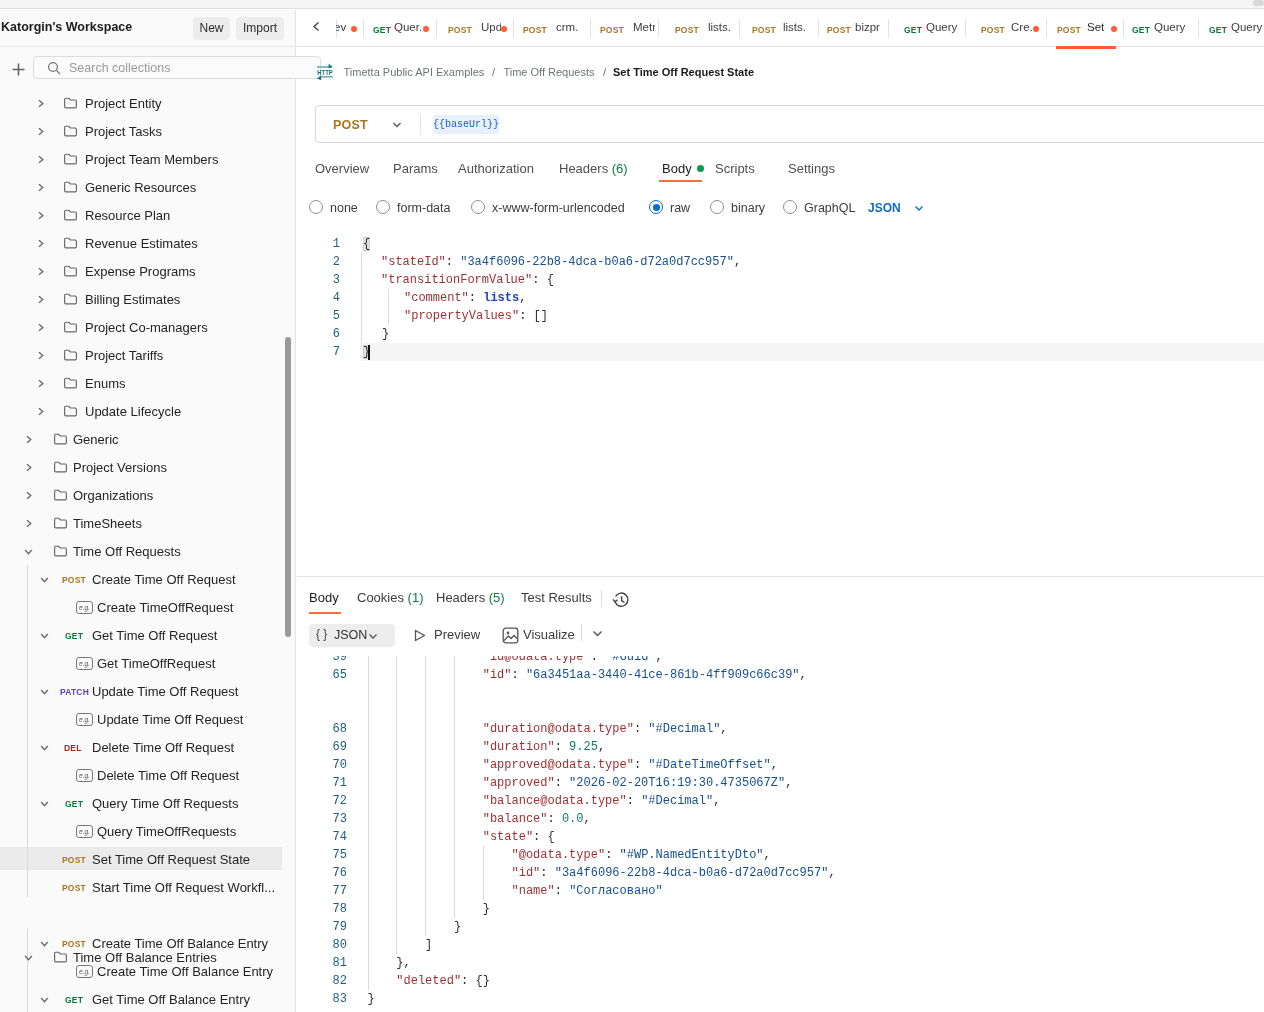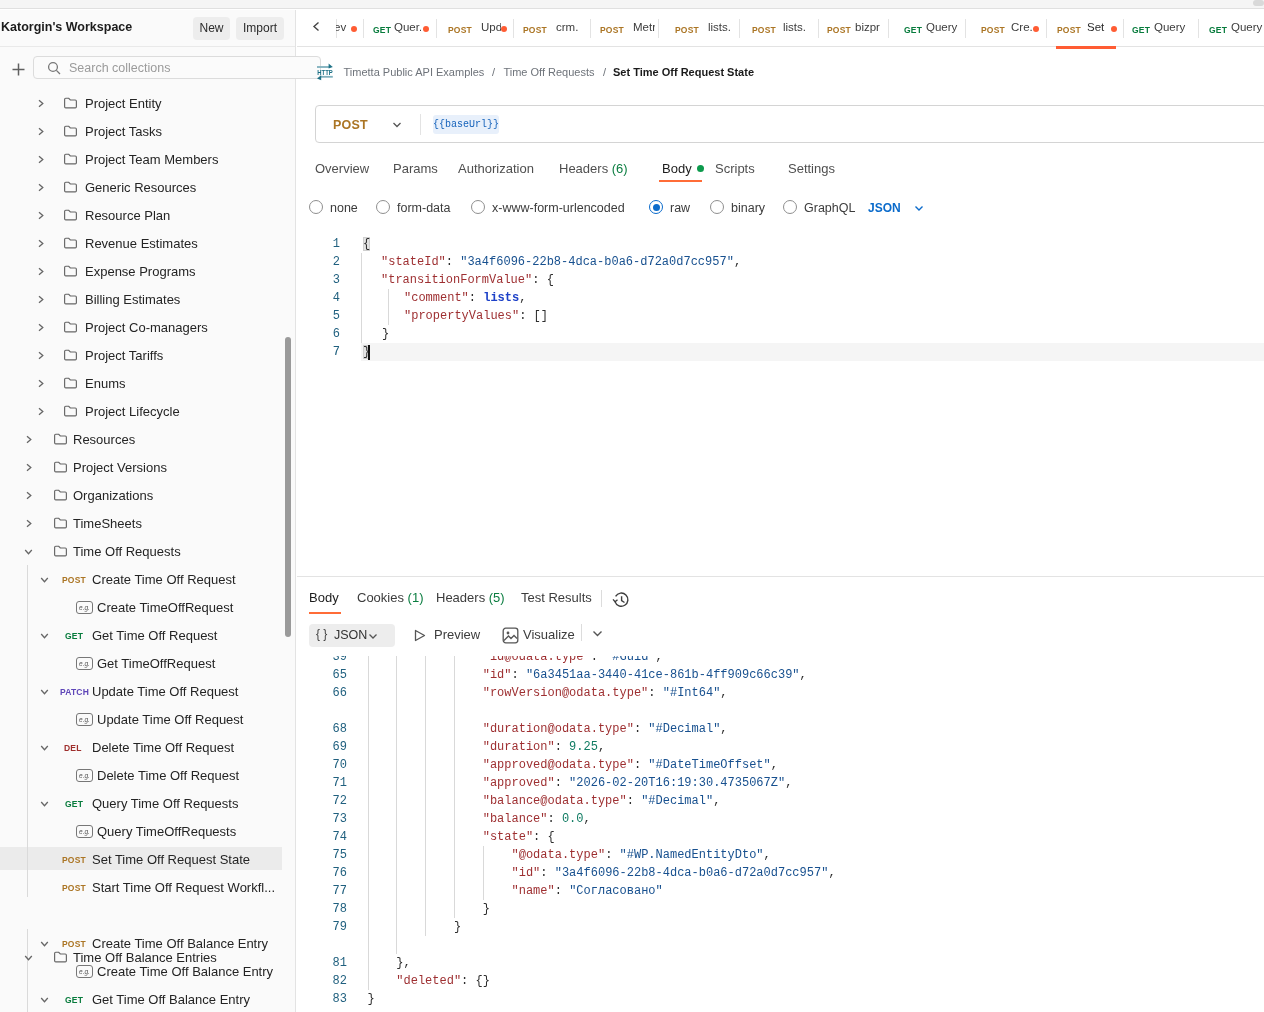--- a/index.html
+++ b/index.html
@@ -228,30 +228,30 @@
           </svg>
           <span class="lbl" style="left:85px">Enums</span>
         </div>
 <div class="trow" style="top:387px">
           <svg class="chev" style="left:36px" viewBox="0 0 9 9" fill="none">
             <path d="M3 1.2 L6.8 4.5 L3 7.8" stroke="#666" stroke-width="1.3"></path>
           </svg>
           <svg class="fold" style="left:63px" viewBox="0 0 16 15" fill="none">
             <path d="M1.7 3.6 c0-.7.5-1.2 1.2-1.2 h3.2 l1.7 1.9 h5.3 c.7 0 1.2.5 1.2 1.2 v6 c0 .7-.5 1.2-1.2 1.2 H2.9 c-.7 0-1.2-.5-1.2-1.2 z" stroke="#666" stroke-width="1.25"></path>
           </svg>
-          <span class="lbl" style="left:85px">Project Lifecycle</span>
+          <span class="lbl" style="left:85px">Update Lifecycle</span>
         </div>
 <div class="trow" style="top:415px">
           <svg class="chev" style="left:24px" viewBox="0 0 9 9" fill="none">
             <path d="M3 1.2 L6.8 4.5 L3 7.8" stroke="#666" stroke-width="1.3"></path>
           </svg>
           <svg class="fold" style="left:53px" viewBox="0 0 16 15" fill="none">
             <path d="M1.7 3.6 c0-.7.5-1.2 1.2-1.2 h3.2 l1.7 1.9 h5.3 c.7 0 1.2.5 1.2 1.2 v6 c0 .7-.5 1.2-1.2 1.2 H2.9 c-.7 0-1.2-.5-1.2-1.2 z" stroke="#666" stroke-width="1.25"></path>
           </svg>
-          <span class="lbl" style="left:73px">Resources</span>
+          <span class="lbl" style="left:73px">Generic</span>
         </div>
 <div class="trow" style="top:443px">
           <svg class="chev" style="left:24px" viewBox="0 0 9 9" fill="none">
             <path d="M3 1.2 L6.8 4.5 L3 7.8" stroke="#666" stroke-width="1.3"></path>
           </svg>
           <svg class="fold" style="left:53px" viewBox="0 0 16 15" fill="none">
             <path d="M1.7 3.6 c0-.7.5-1.2 1.2-1.2 h3.2 l1.7 1.9 h5.3 c.7 0 1.2.5 1.2 1.2 v6 c0 .7-.5 1.2-1.2 1.2 H2.9 c-.7 0-1.2-.5-1.2-1.2 z" stroke="#666" stroke-width="1.25"></path>
           </svg>
           <span class="lbl" style="left:73px">Project Versions</span>
         </div>
@@ -559,30 +559,30 @@
       </svg>
     </div>
   <div id="rcode" class="abs">
       <div class="rg" style="left:70.5px;top:-8px;height:342px"></div>
 <div class="rg" style="left:99.3px;top:-8px;height:306px"></div>
 <div class="rg" style="left:128.1px;top:-8px;height:288px"></div>
 <div class="rg" style="left:156.9px;top:-8px;height:270px"></div>
 <div class="rg" style="left:185.7px;top:190px;height:54px"></div>
 <div class="rline" style="top:-8px"><span class="rln">39</span><span class="rcodeln" style="left:185.7px"><span class="k">"id@odata.type"</span><span class="p">: </span><span class="s">"#Guid"</span><span class="p">,</span></span></div>
 <div class="rline" style="top:10px"><span class="rln">65</span><span class="rcodeln" style="left:185.7px"><span class="k">"id"</span><span class="p">: </span><span class="s">"6a3451aa-3440-41ce-861b-4ff909c66c39"</span><span class="p">,</span></span></div>
-<div class="rline" style="top:28px"><span class="rln">66</span><span class="rcodeln" style="left:185.7px"><span class="k">"rowVersion@odata.type"</span><span class="p">: </span><span class="s">"#Int64"</span><span class="p">,</span></span></div>
 <div class="rline" style="top:64px"><span class="rln">68</span><span class="rcodeln" style="left:185.7px"><span class="k">"duration@odata.type"</span><span class="p">: </span><span class="s">"#Decimal"</span><span class="p">,</span></span></div>
 <div class="rline" style="top:82px"><span class="rln">69</span><span class="rcodeln" style="left:185.7px"><span class="k">"duration"</span><span class="p">: </span><span class="n">9.25</span><span class="p">,</span></span></div>
 <div class="rline" style="top:100px"><span class="rln">70</span><span class="rcodeln" style="left:185.7px"><span class="k">"approved@odata.type"</span><span class="p">: </span><span class="s">"#DateTimeOffset"</span><span class="p">,</span></span></div>
 <div class="rline" style="top:118px"><span class="rln">71</span><span class="rcodeln" style="left:185.7px"><span class="k">"approved"</span><span class="p">: </span><span class="s">"2026-02-20T16:19:30.4735067Z"</span><span class="p">,</span></span></div>
 <div class="rline" style="top:136px"><span class="rln">72</span><span class="rcodeln" style="left:185.7px"><span class="k">"balance@odata.type"</span><span class="p">: </span><span class="s">"#Decimal"</span><span class="p">,</span></span></div>
 <div class="rline" style="top:154px"><span class="rln">73</span><span class="rcodeln" style="left:185.7px"><span class="k">"balance"</span><span class="p">: </span><span class="n">0.0</span><span class="p">,</span></span></div>
 <div class="rline" style="top:172px"><span class="rln">74</span><span class="rcodeln" style="left:185.7px"><span class="k">"state"</span><span class="p">: {</span></span></div>
 <div class="rline" style="top:190px"><span class="rln">75</span><span class="rcodeln" style="left:214.5px"><span class="k">"@odata.type"</span><span class="p">: </span><span class="s">"#WP.NamedEntityDto"</span><span class="p">,</span></span></div>
 <div class="rline" style="top:208px"><span class="rln">76</span><span class="rcodeln" style="left:214.5px"><span class="k">"id"</span><span class="p">: </span><span class="s">"3a4f6096-22b8-4dca-b0a6-d72a0d7cc957"</span><span class="p">,</span></span></div>
 <div class="rline" style="top:226px"><span class="rln">77</span><span class="rcodeln" style="left:214.5px"><span class="k">"name"</span><span class="p">: </span><span class="s">"Согласовано"</span></span></div>
 <div class="rline" style="top:244px"><span class="rln">78</span><span class="rcodeln" style="left:185.7px"><span class="p">}</span></span></div>
 <div class="rline" style="top:262px"><span class="rln">79</span><span class="rcodeln" style="left:156.9px"><span class="p">}</span></span></div>
+<div class="rline" style="top:280px"><span class="rln">80</span><span class="rcodeln" style="left:128.1px"><span class="p">]</span></span></div>
 <div class="rline" style="top:298px"><span class="rln">81</span><span class="rcodeln" style="left:99.3px"><span class="p">},</span></span></div>
 <div class="rline" style="top:316px"><span class="rln">82</span><span class="rcodeln" style="left:99.3px"><span class="k">"deleted"</span><span class="p">: {}</span></span></div>
 <div class="rline" style="top:334px"><span class="rln">83</span><span class="rcodeln" style="left:70.5px"><span class="p">}</span></span></div>
     </div>
 </div>
 
 </body></html>

